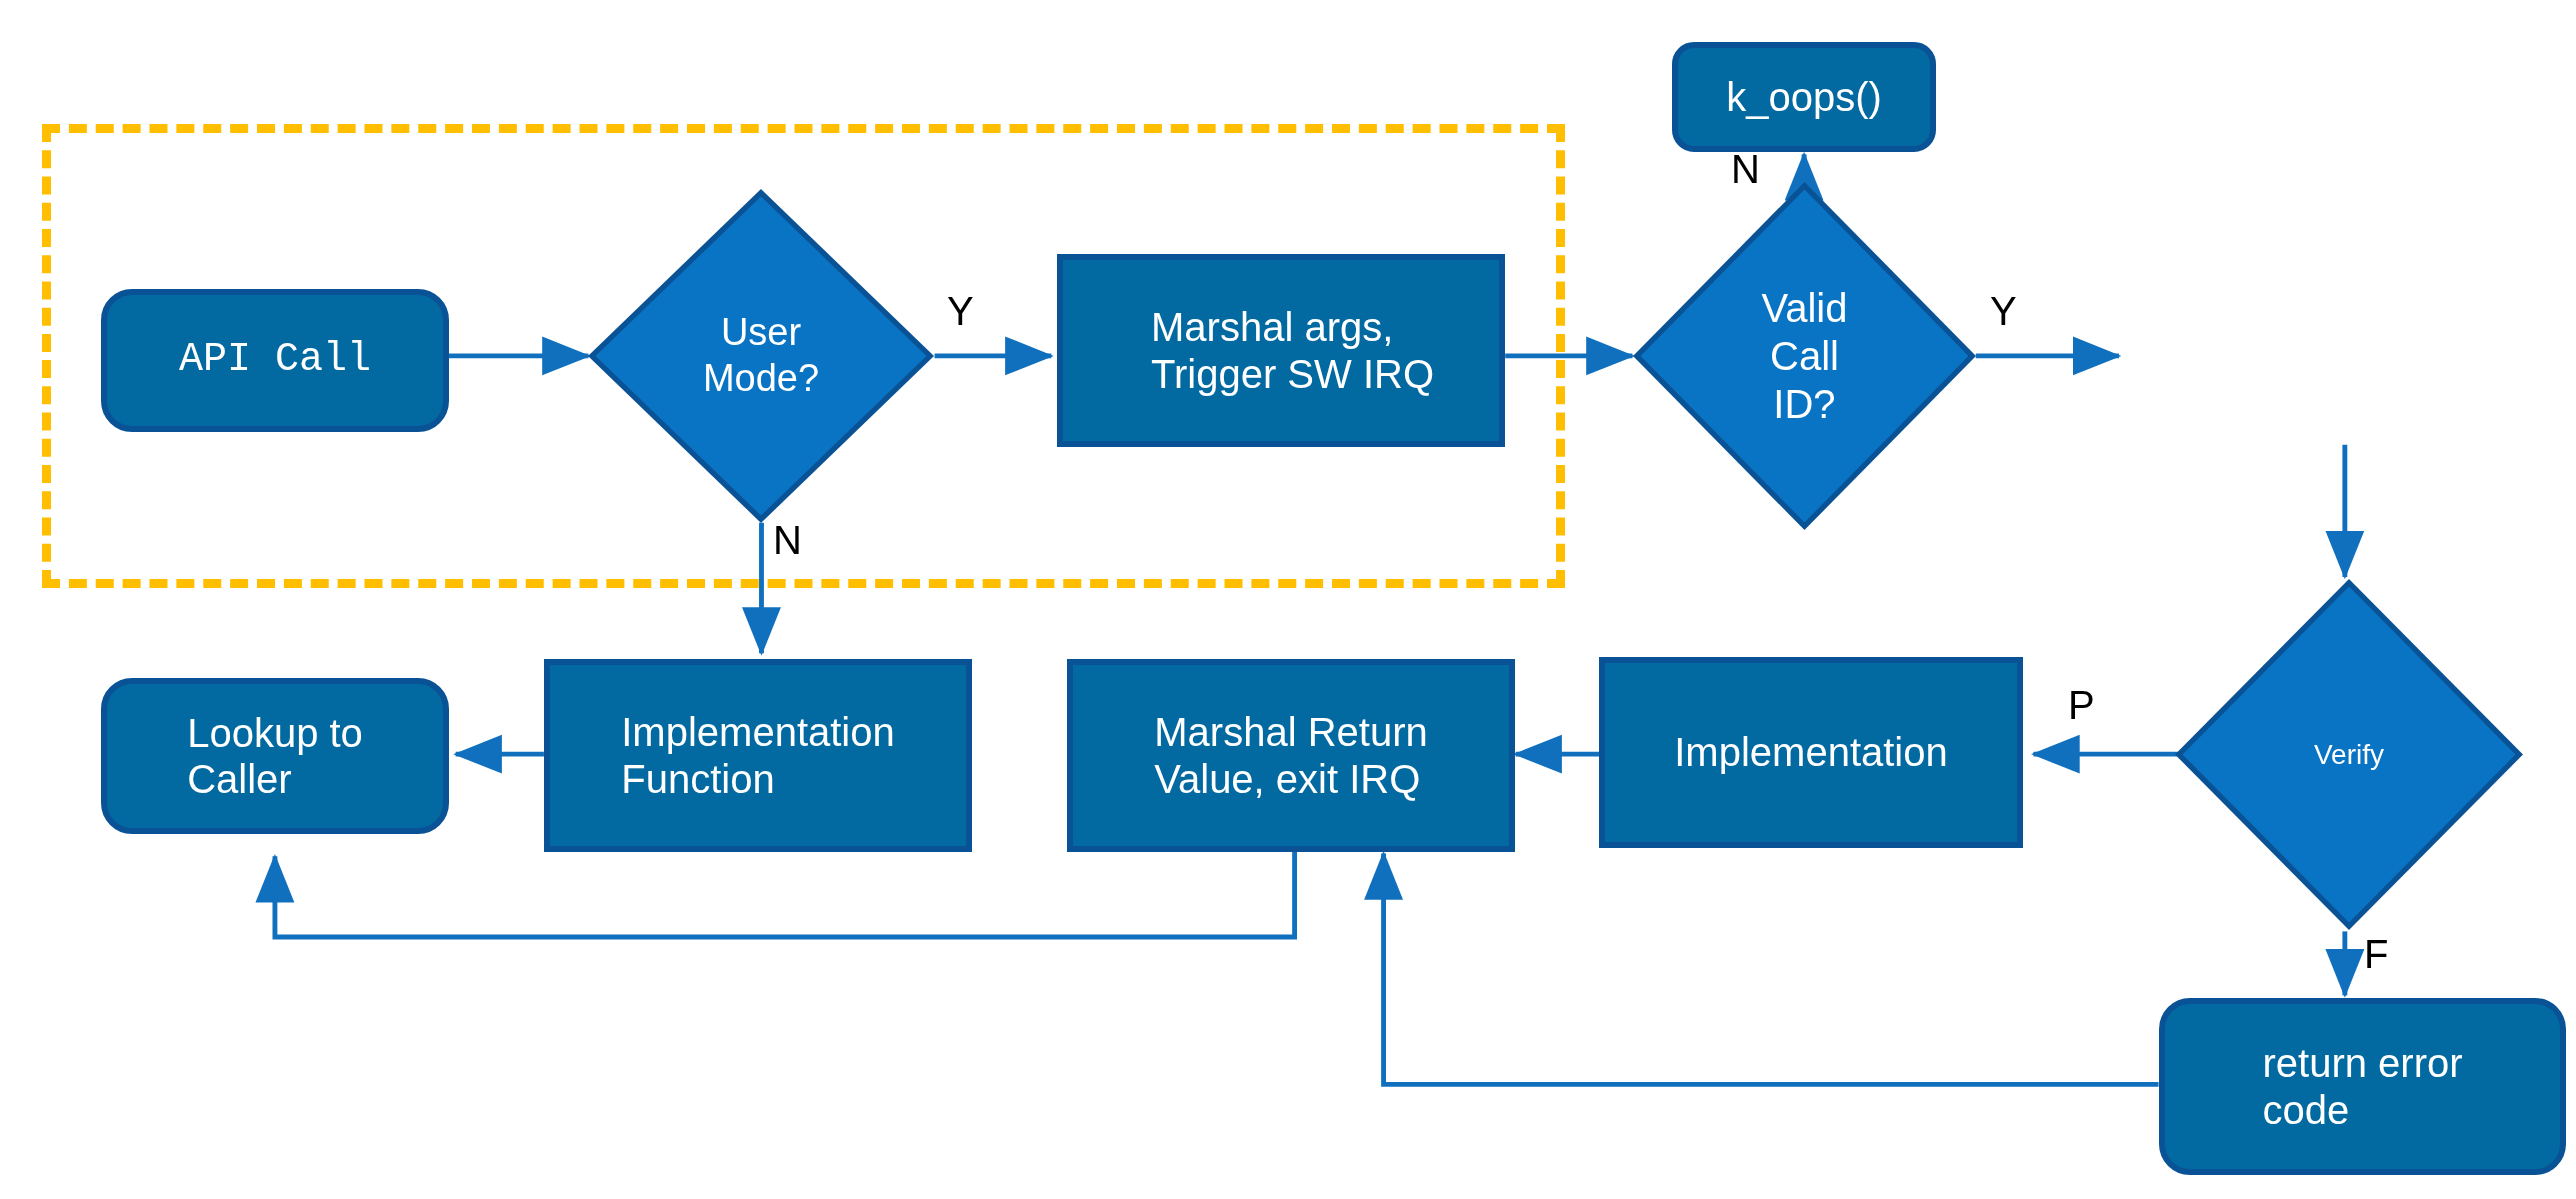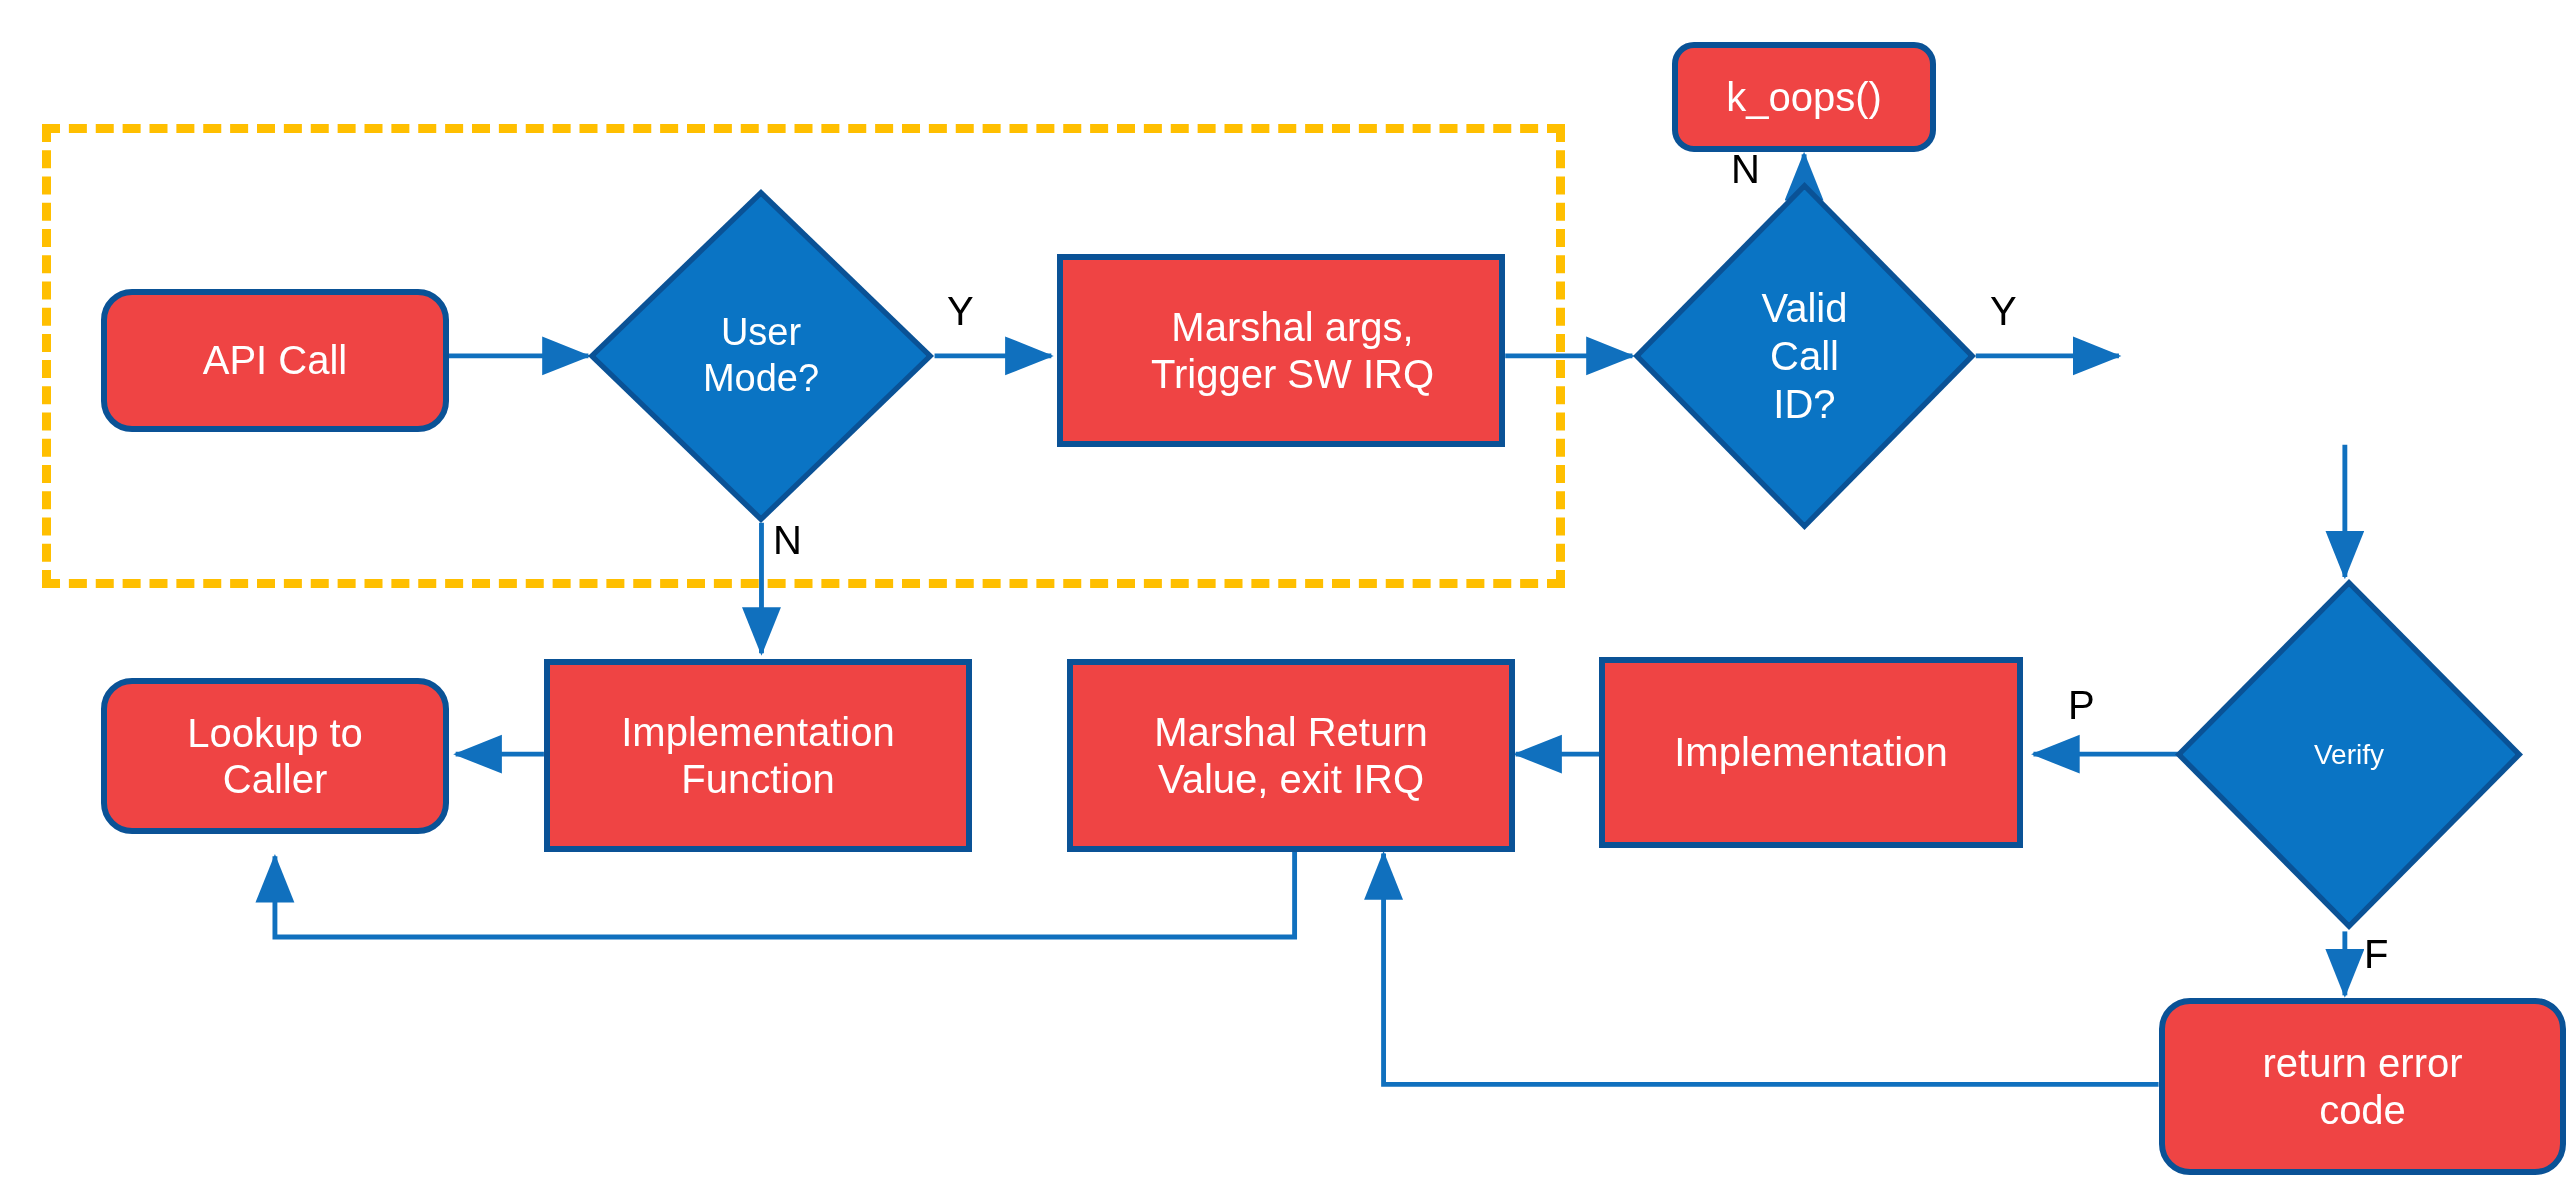--- a/index.html
+++ b/index.html
@@ -22,27 +22,27 @@
     left:60px;top:132px;
     font-size:38px;
     color:#000000;
     white-space:nowrap;
     line-height:1.1;
   }
   
   .node{
     position:absolute;
     box-sizing:border-box;
-    background:#ef4444;
+    background:#0369a1;
     border:6.3px solid #0A5296;
     color:#ffffff;
     display:flex;
     align-items:center;
     justify-content:center;
-    text-align:center;
+    text-align:left;
     line-height:1.16;
     white-space:pre-line;
     z-index:3;
   }
   .node.rounded{border-radius:31px;}
   .node.sq{border-radius:0;}
   
   .diamond{
     position:absolute;
     z-index:3;
@@ -116,21 +116,21 @@
       <polyline points="3105,1560 1990,1560 1990,1228" marker-end="url(#ah)"></polyline>
 
       <line x1="1095" y1="752" x2="1095" y2="940" marker-end="url(#ah)"></line>
 
       <line x1="782" y1="1085" x2="655" y2="1085" marker-end="url(#ah)"></line>
 
       <polyline points="1862,1218 1862,1348 395,1348 395,1232" marker-end="url(#ah)"></polyline>
     </g>
   </svg>
 
-  <div class="node rounded fs58" style="left:101px;top:289px;width:348px;height:143px;">API Call</div>
+  <div class="node rounded fs58" style="left:101px;top:289px;width:348px;height:143px;font-family:Liberation Mono, monospace;">API Call</div>
 
   <div class="diamond" style="left:588px;top:189px;width:346px;height:334px;">
     <div class="shape"></div>
     <div class="inner"></div>
     <div class="dlabel fs46">User
 Mode?</div>
   </div>
 
   <div class="node sq fs58" style="left:1057px;top:254px;width:448px;height:193px;padding-left:23px;">Marshal args,
 Trigger SW IRQ</div>

